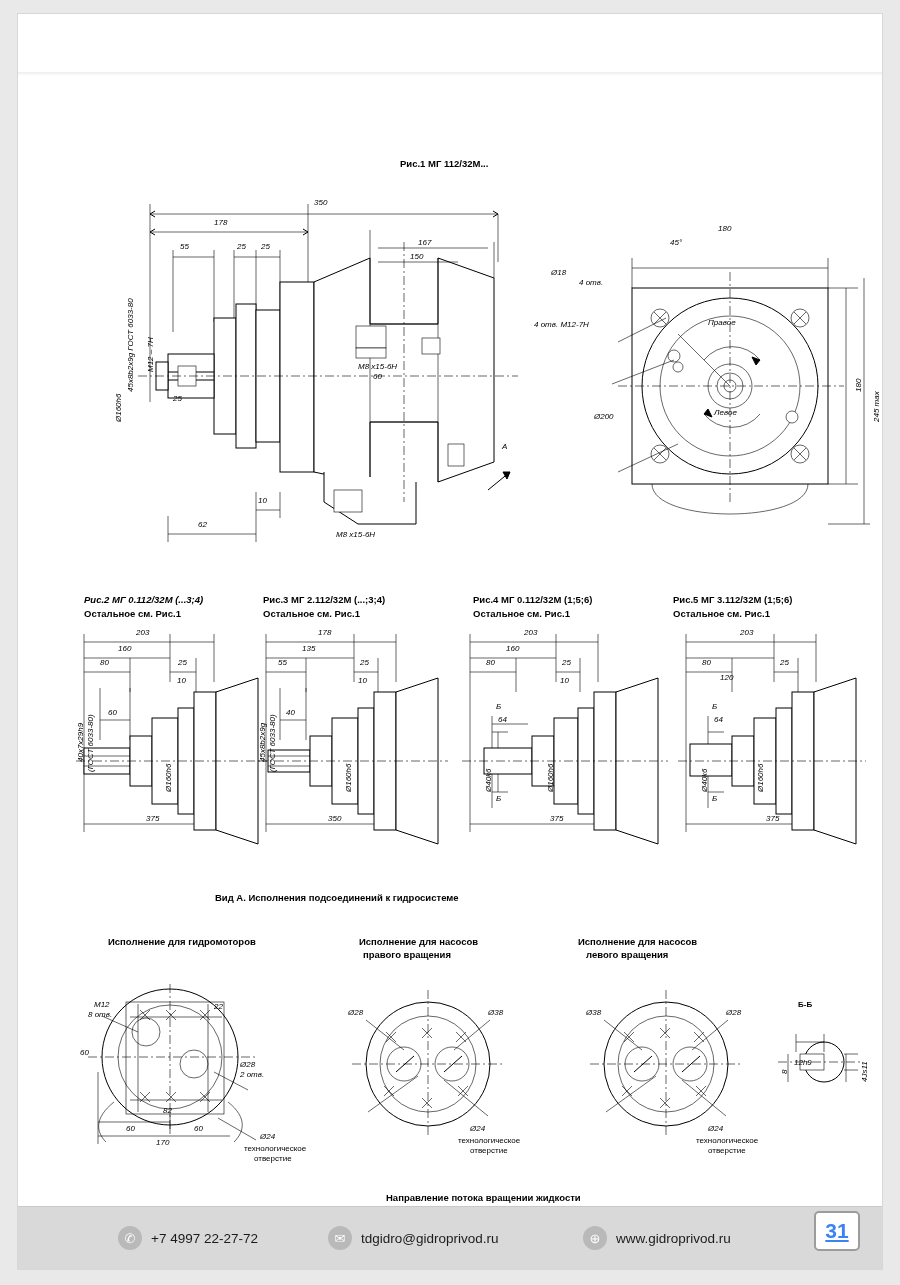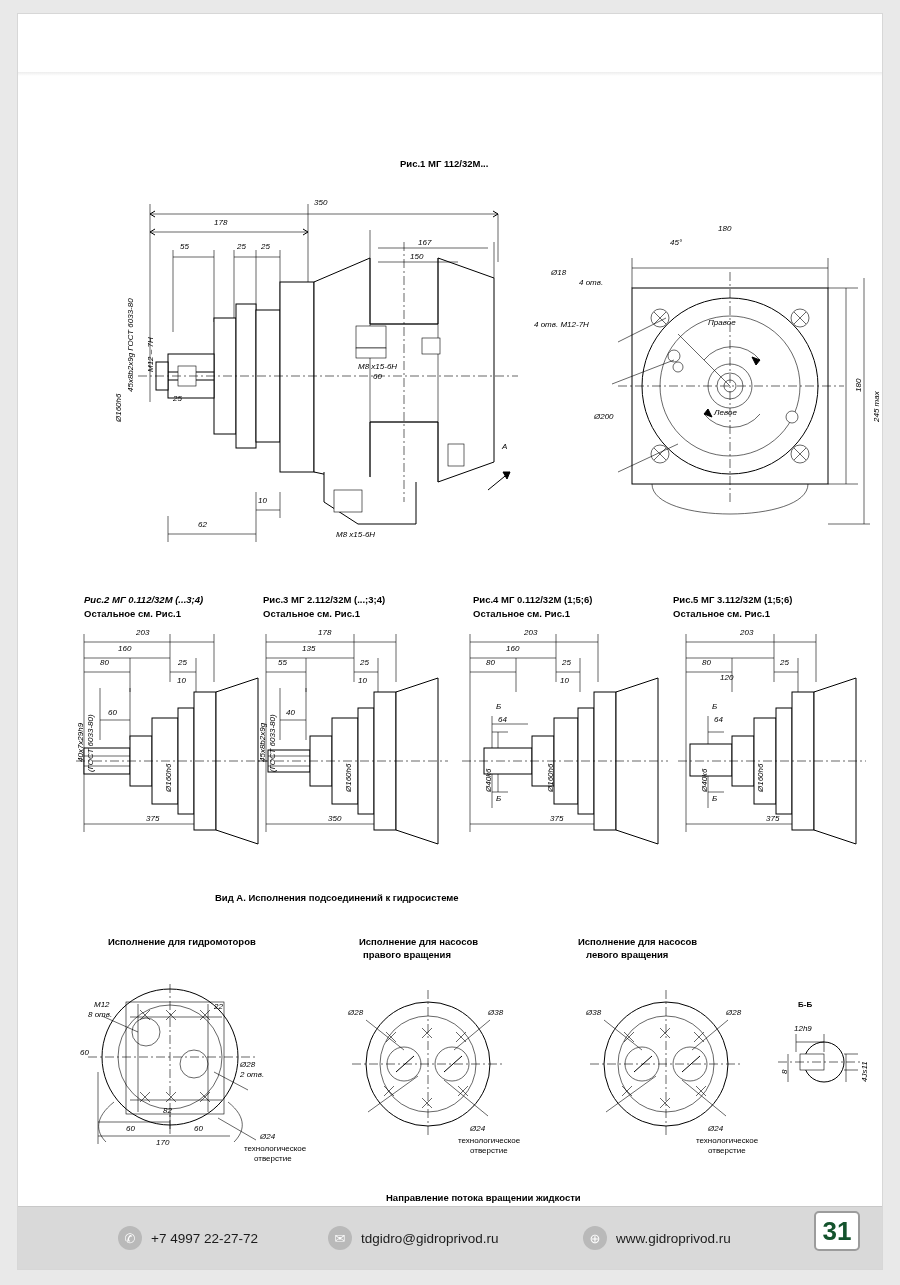--- a/index.html
+++ b/index.html
@@ -42,21 +42,21 @@
     width:24px;height:24px;border-radius:50%;
     background:#b9b9b9;color:#fff;
     display:flex;align-items:center;justify-content:center;
     font-size:13px;line-height:1;
   }
   .pagebox{
     position:absolute;right:22px;bottom:18px;
     width:42px;height:36px;background:#fff;
     border:2px solid #9c9c9c;border-radius:5px;
     display:flex;align-items:center;justify-content:center;
-    font-size:26px;font-weight:bold;color:#14532d;
+    font-size:21px;font-weight:bold;color:#3b82f6;text-decoration:underline;
   }
   
   .sheet{position:absolute;left:0;top:58px;width:864px;height:1135px;}
   .lbl{position:absolute;font-size:8px;color:#000;white-space:nowrap;}
   .lbl.b{font-weight:bold;}
   .lbl.i{font-style:italic;}
   .cap{position:absolute;font-size:9.5px;font-weight:bold;color:#000;white-space:nowrap;}
   .capn{position:absolute;font-size:9.5px;color:#000;white-space:nowrap;}
   .vert{transform:rotate(-90deg);transform-origin:0 0;}
   svg{position:absolute;left:0;top:0;overflow:visible;}
@@ -582,21 +582,21 @@
     <div class="lbl" style="left:440px;top:1064px;">технологическое</div>
     <div class="lbl" style="left:452px;top:1074px;">отверстие</div>
 
     <div class="lbl i" style="left:568px;top:936px;">Ø38</div>
     <div class="lbl i" style="left:708px;top:936px;">Ø28</div>
     <div class="lbl i" style="left:690px;top:1052px;">Ø24</div>
     <div class="lbl" style="left:678px;top:1064px;">технологическое</div>
     <div class="lbl" style="left:690px;top:1074px;">отверстие</div>
 
     <div class="lbl b" style="left:780px;top:928px;">Б-Б</div>
-    <div class="lbl i" style="left:776px;top:952px;text-align:center;">12h9</div>
+    <div class="lbl i" style="left:776px;top:986px;text-align:center;">12h9</div>
     <div class="lbl i vert" style="left:842px;top:1010px;">4Js11</div>
     <div class="lbl i vert" style="left:762px;top:1002px;">8</div>
 
     <div class="cap" style="left:368px;top:1120px;">Направление потока вращении жидкости</div>
     <div class="capn" style="left:440px;top:1144px;">при правом вращении вала</div>
     <div class="capn" style="left:440px;top:1160px;">при левом вращении вала</div>
 
   </div>
 
   <div class="footer">

